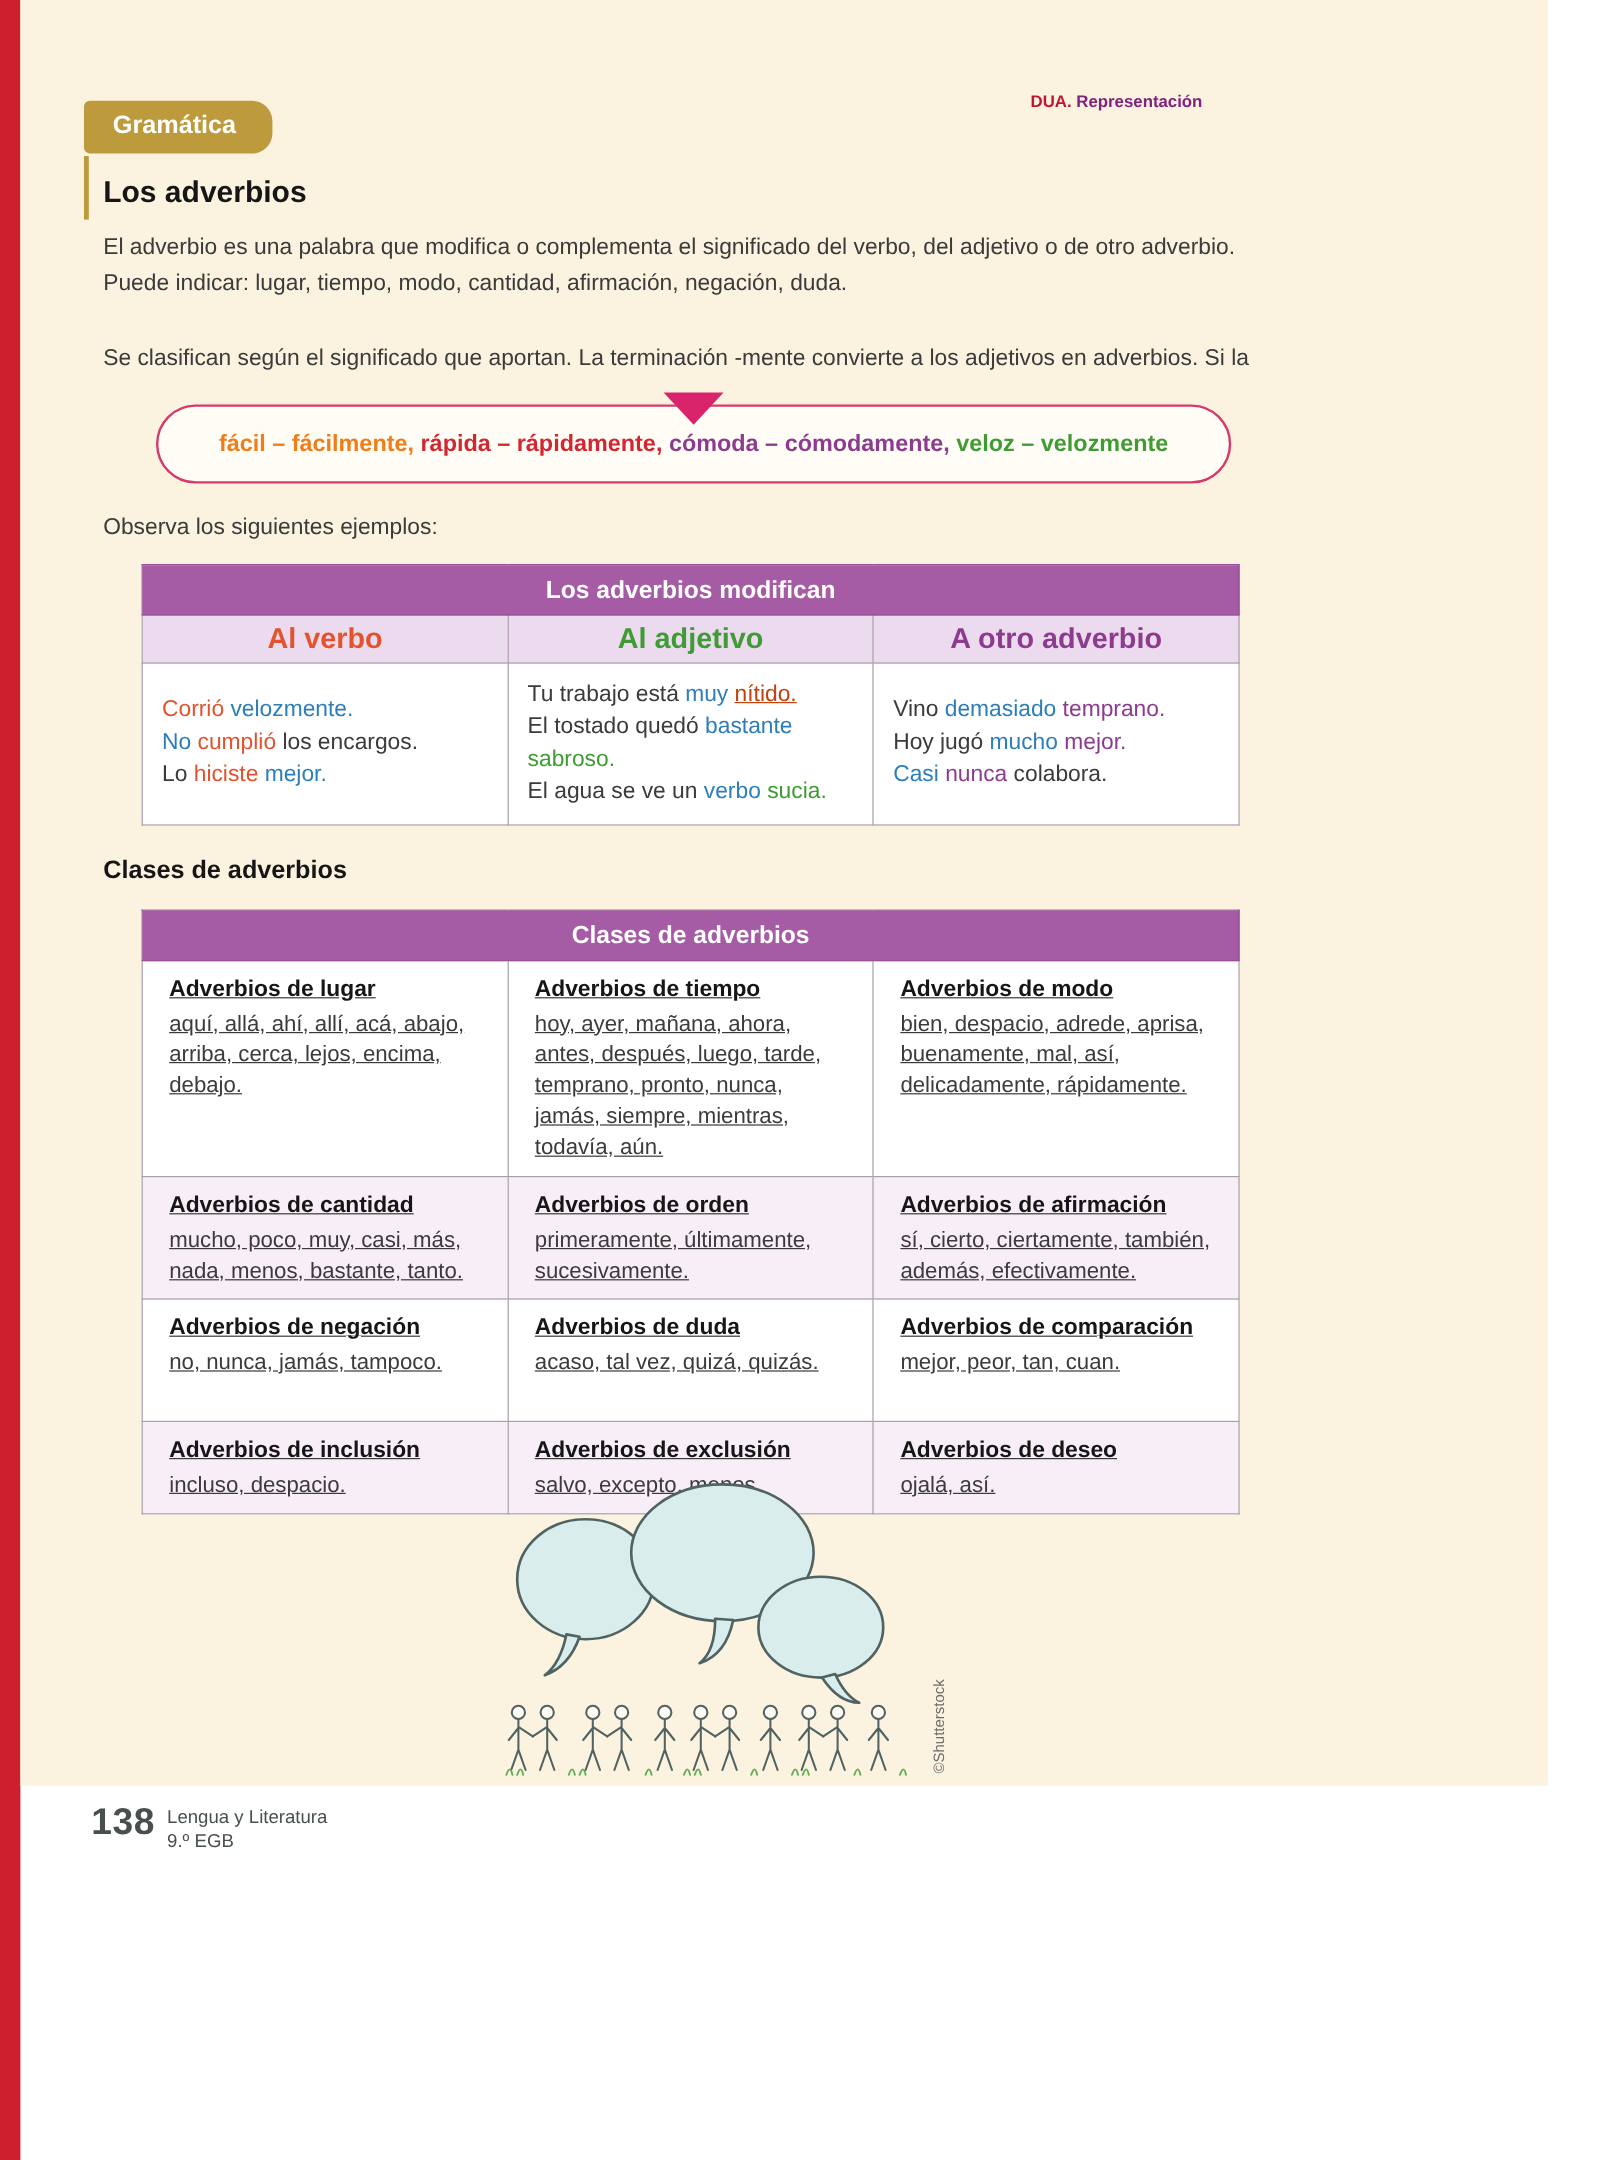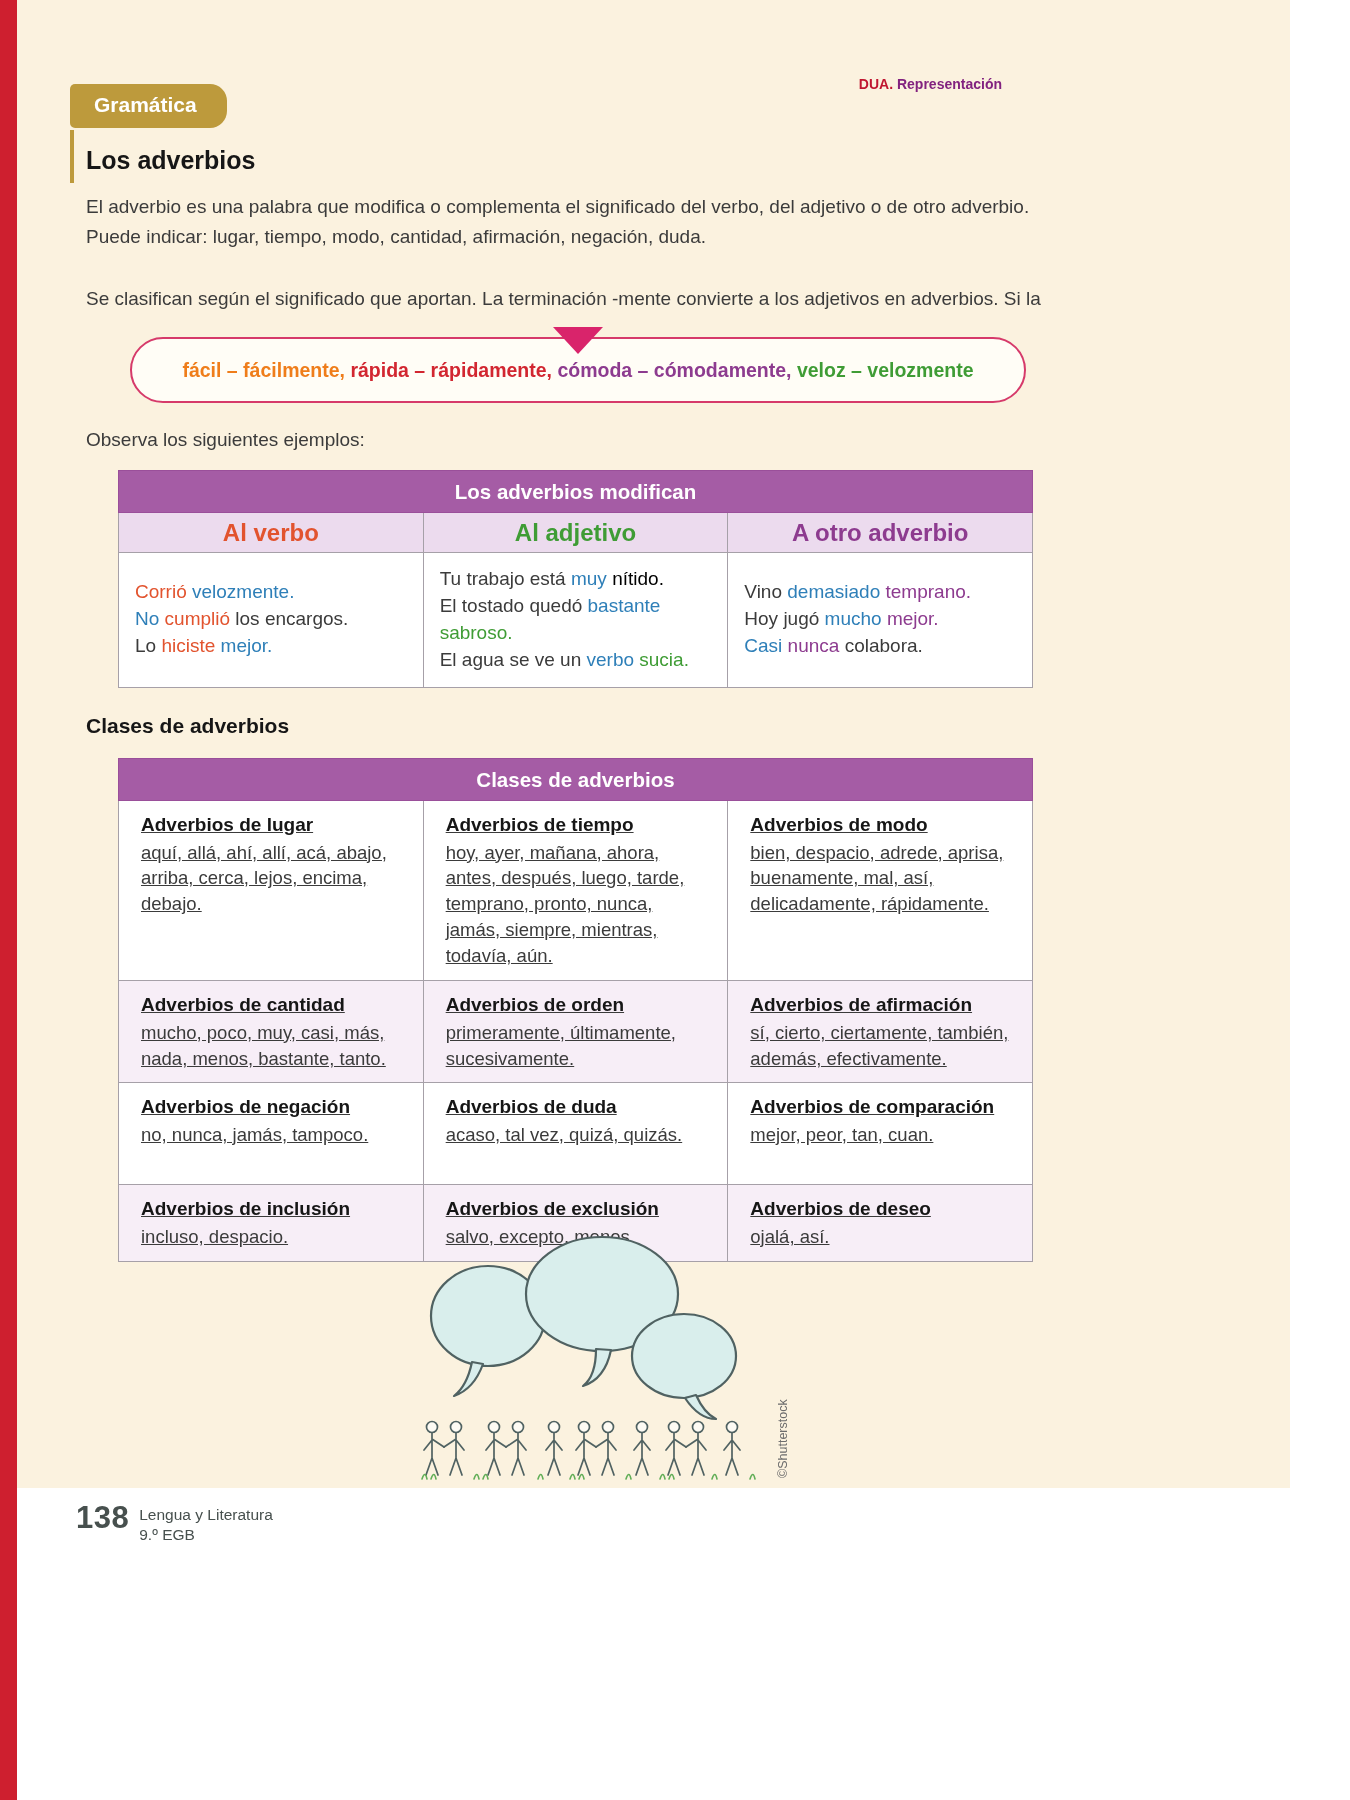--- a/index.html
+++ b/index.html
@@ -99,21 +99,21 @@
         </tr>
     </thead>
     <tbody id="t1-body">
         <tr>
           <td>
             <div><span style="color: rgb(226, 83, 46);">Corrió </span><span style="color: rgb(46, 127, 184);">velozmente.</span></div>
             <div><span style="color: rgb(46, 127, 184);">No </span><span style="color: rgb(226, 83, 46);">cumplió </span><span style="color: rgb(59, 59, 59);">los encargos.</span></div>
             <div><span style="color: rgb(59, 59, 59);">Lo </span><span style="color: rgb(226, 83, 46);">hiciste </span><span style="color: rgb(46, 127, 184);">mejor.</span></div>
           </td>
           <td>
-            <div><span style="color: rgb(59, 59, 59);">Tu trabajo está </span><span style="color: rgb(46, 127, 184);">muy </span><span style="color: #000000;">nítido.</span></div>
+            <div><span style="color: rgb(59, 59, 59);">Tu trabajo está </span><span style="color: rgb(46, 127, 184);">muy </span><span style="color: #c2410c; text-decoration: underline;">nítido.</span></div>
             <div><span style="color: rgb(59, 59, 59);">El tostado quedó </span><span style="color: rgb(46, 127, 184);">bastante </span><span style="color: rgb(63, 156, 53);">sabroso.</span></div>
             <div><span style="color: rgb(59, 59, 59);">El agua se ve un </span><span style="color: rgb(46, 127, 184);">verbo </span><span style="color: rgb(63, 156, 53);">sucia.</span></div>
           </td>
           <td>
             <div><span style="color: rgb(59, 59, 59);">Vino </span><span style="color: rgb(46, 127, 184);">demasiado </span><span style="color: rgb(141, 59, 143);">temprano.</span></div>
             <div><span style="color: rgb(59, 59, 59);">Hoy jugó </span><span style="color: rgb(46, 127, 184);">mucho </span><span style="color: rgb(141, 59, 143);">mejor.</span></div>
             <div><span style="color: rgb(46, 127, 184);">Casi </span><span style="color: rgb(141, 59, 143);">nunca </span><span style="color: rgb(59, 59, 59);">colabora.</span></div>
           </td>
         </tr>
       </tbody>

